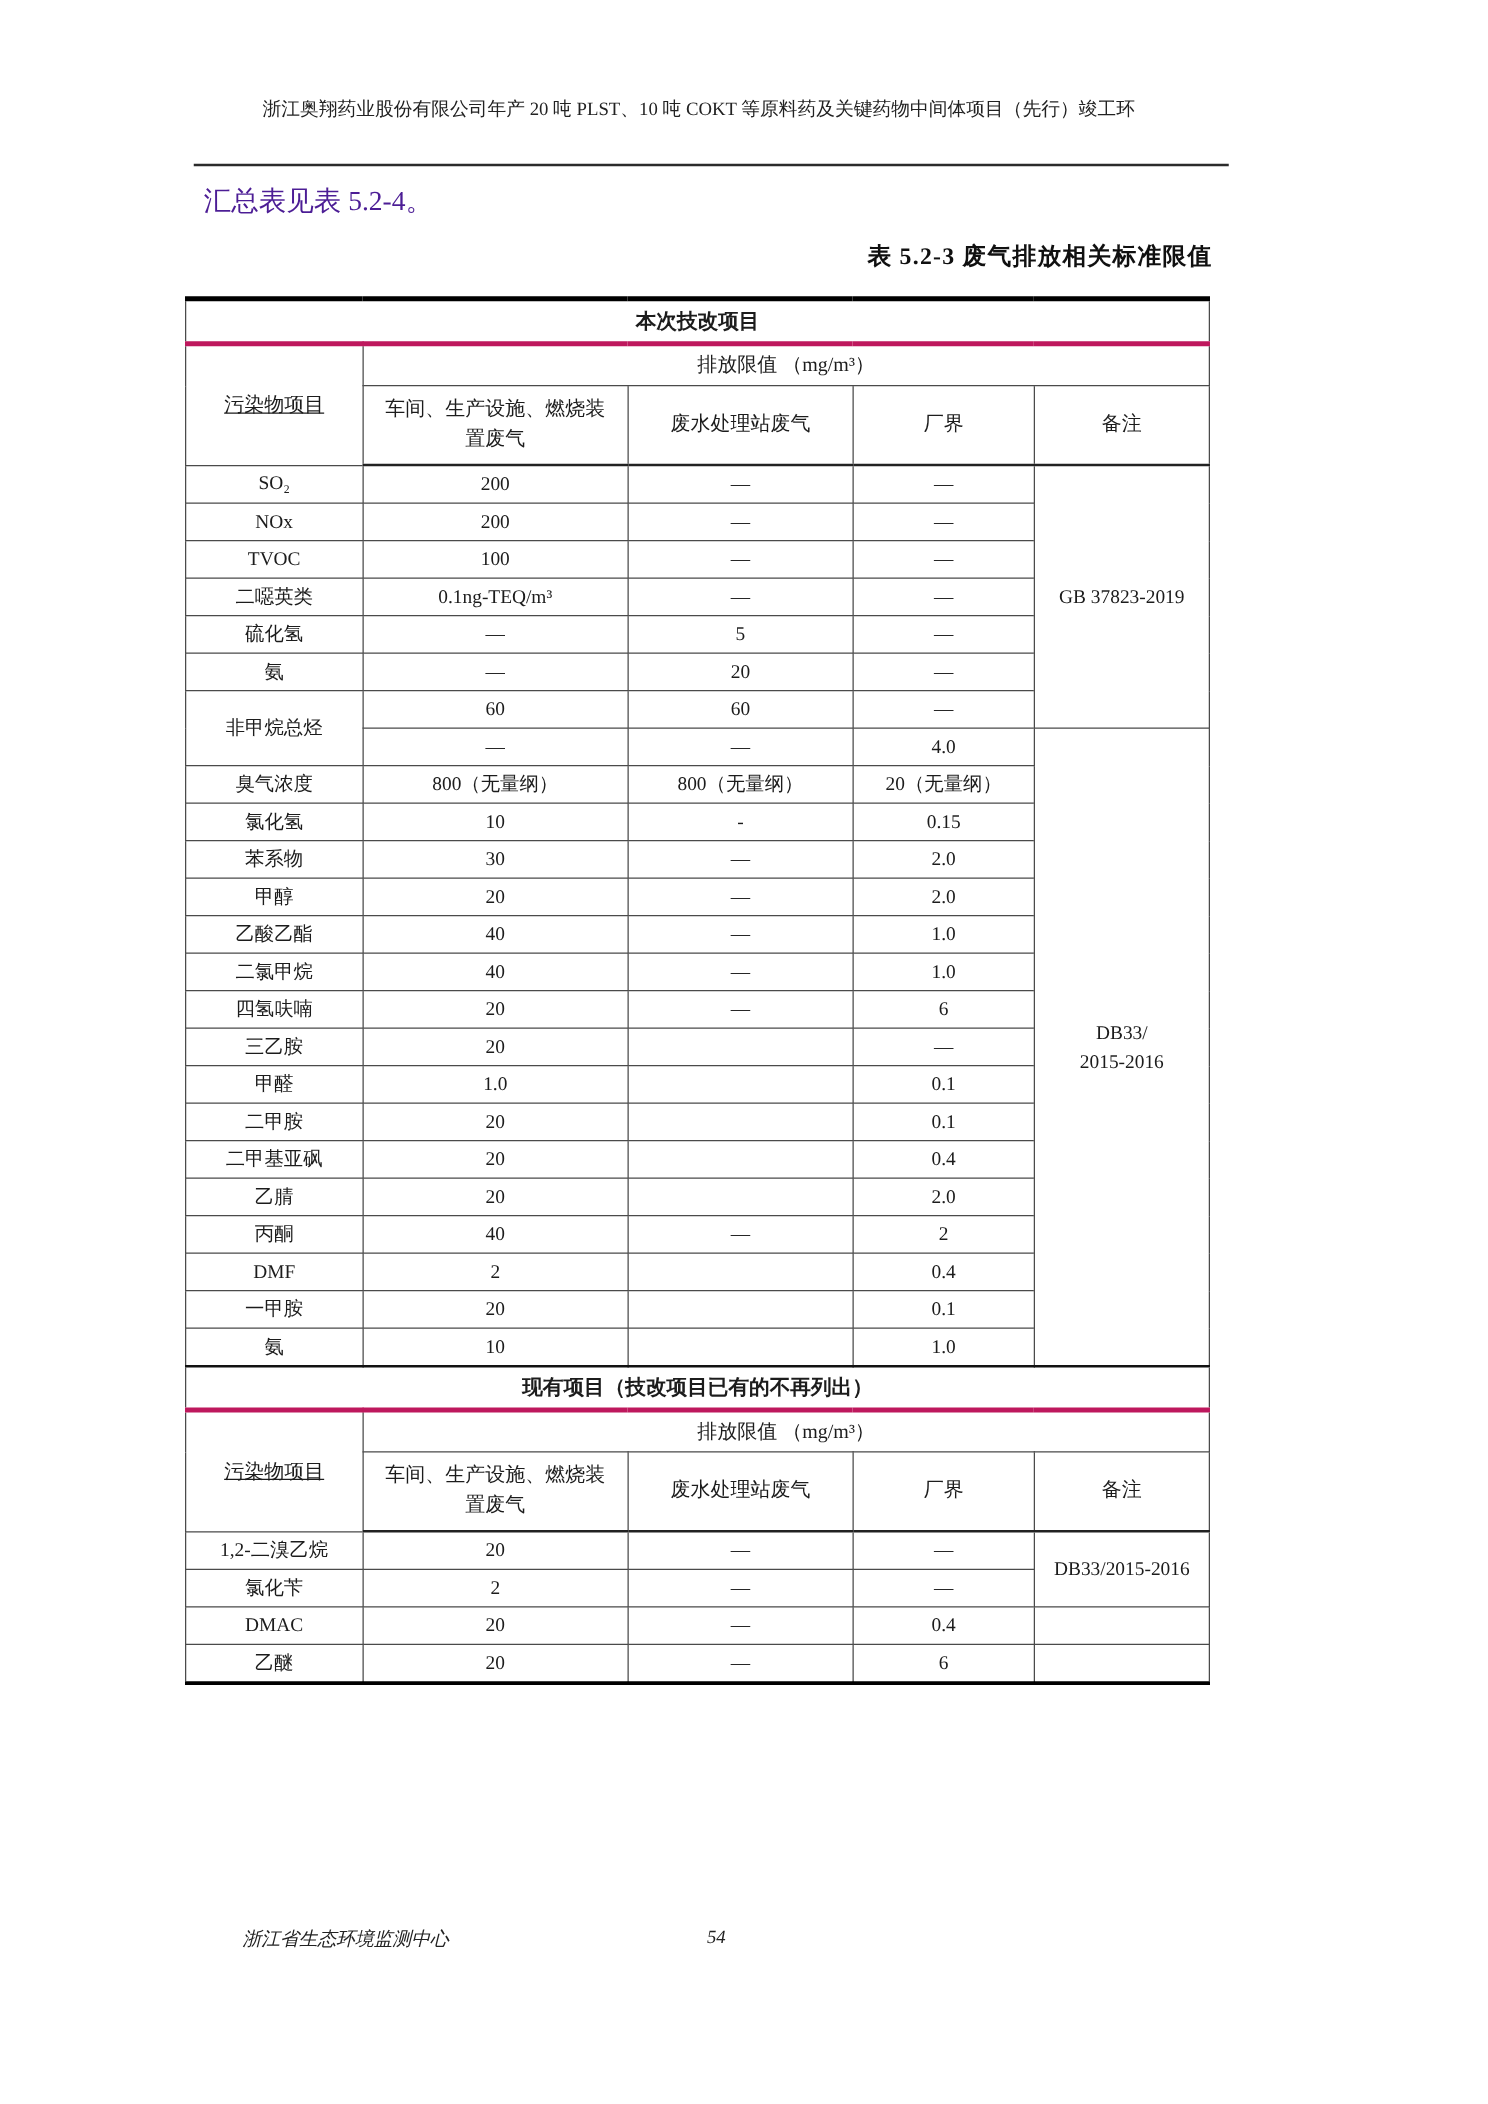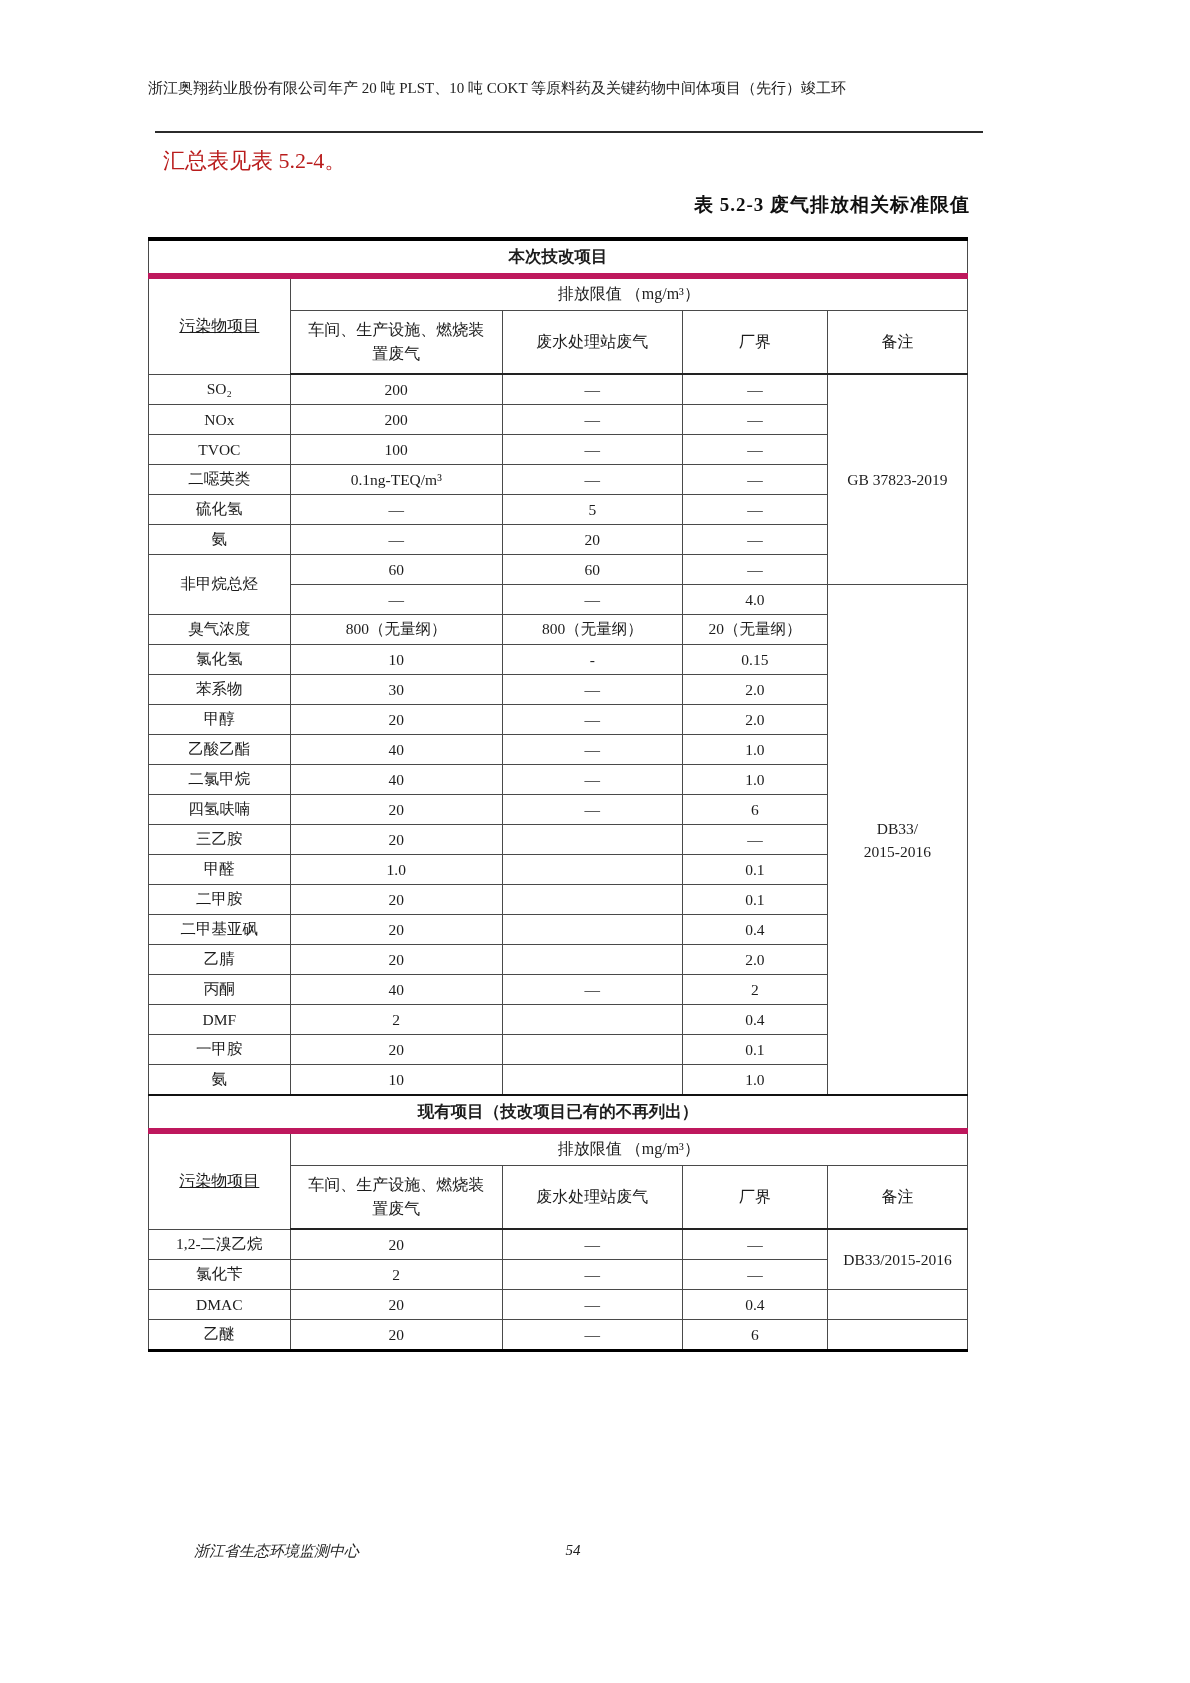--- a/index.html
+++ b/index.html
@@ -2,45 +2,45 @@
 <html><head>
 <meta charset="utf-8">
 <style>
   html,body{margin:0;padding:0;}
   body{
     width:1190px;height:1683px;position:relative;background:#ffffff;
     font-family:"Liberation Serif","DejaVu Serif",serif;color:#1c1c1c;
   }
   .doc-header{
     position:absolute;top:76px;left:148px;width:822px;
-    text-align:left;font-size:15px;line-height:25px;color:#222;
+    text-align:center;font-size:15px;line-height:25px;color:#222;
   }
   .header-rule{
     position:absolute;top:131px;left:155px;width:828px;height:2px;background:#2b2b2b;
   }
   .intro-text{
-    position:absolute;top:146px;left:163px;font-size:22px;color:#b91c1c;
+    position:absolute;top:146px;left:163px;font-size:22px;color:#4c1d95;
   }
   .table-title{
     position:absolute;top:192px;left:148px;width:822px;text-align:right;
     font-size:19px;font-weight:bold;color:#101010;letter-spacing:1px;
   }
   table.standards{
     position:absolute;top:237px;left:148px;width:820px;
     border-collapse:collapse;table-layout:fixed;
     border-top:4px solid #000;border-bottom:3px solid #000;
   }
   table.standards td{
     border:1px solid #4a4a4a;text-align:center;vertical-align:middle;
     font-size:15.5px;height:29px;padding:0 4px;color:#1c1c1c;
     overflow:hidden;
   }
   tr.sec td{
     font-weight:bold;font-size:16.5px;height:32px;
-    border-top:2px solid #111;border-bottom:6px solid #be185d;
+    border-top:2px solid #111;border-bottom:4px solid #be185d;
   }
   tr.hdrow td{height:31px;font-size:16px;}
   tr.subhd td{height:62px;font-size:16px;white-space:pre-line;line-height:24px;border-bottom:2px solid #222;}
   td.pollhd{font-size:16px;text-decoration:underline;}
   td.remark-span{font-size:15.5px;line-height:23px;}
   .doc-footer{
     position:absolute;top:1542px;left:148px;width:822px;height:24px;font-size:15px;color:#222;font-style:italic;
   }
   .doc-footer .org{position:absolute;left:46px;top:0;}
   .doc-footer .pagenum{position:absolute;left:calc(50% + 14px);top:0;transform:translateX(-50%);}

